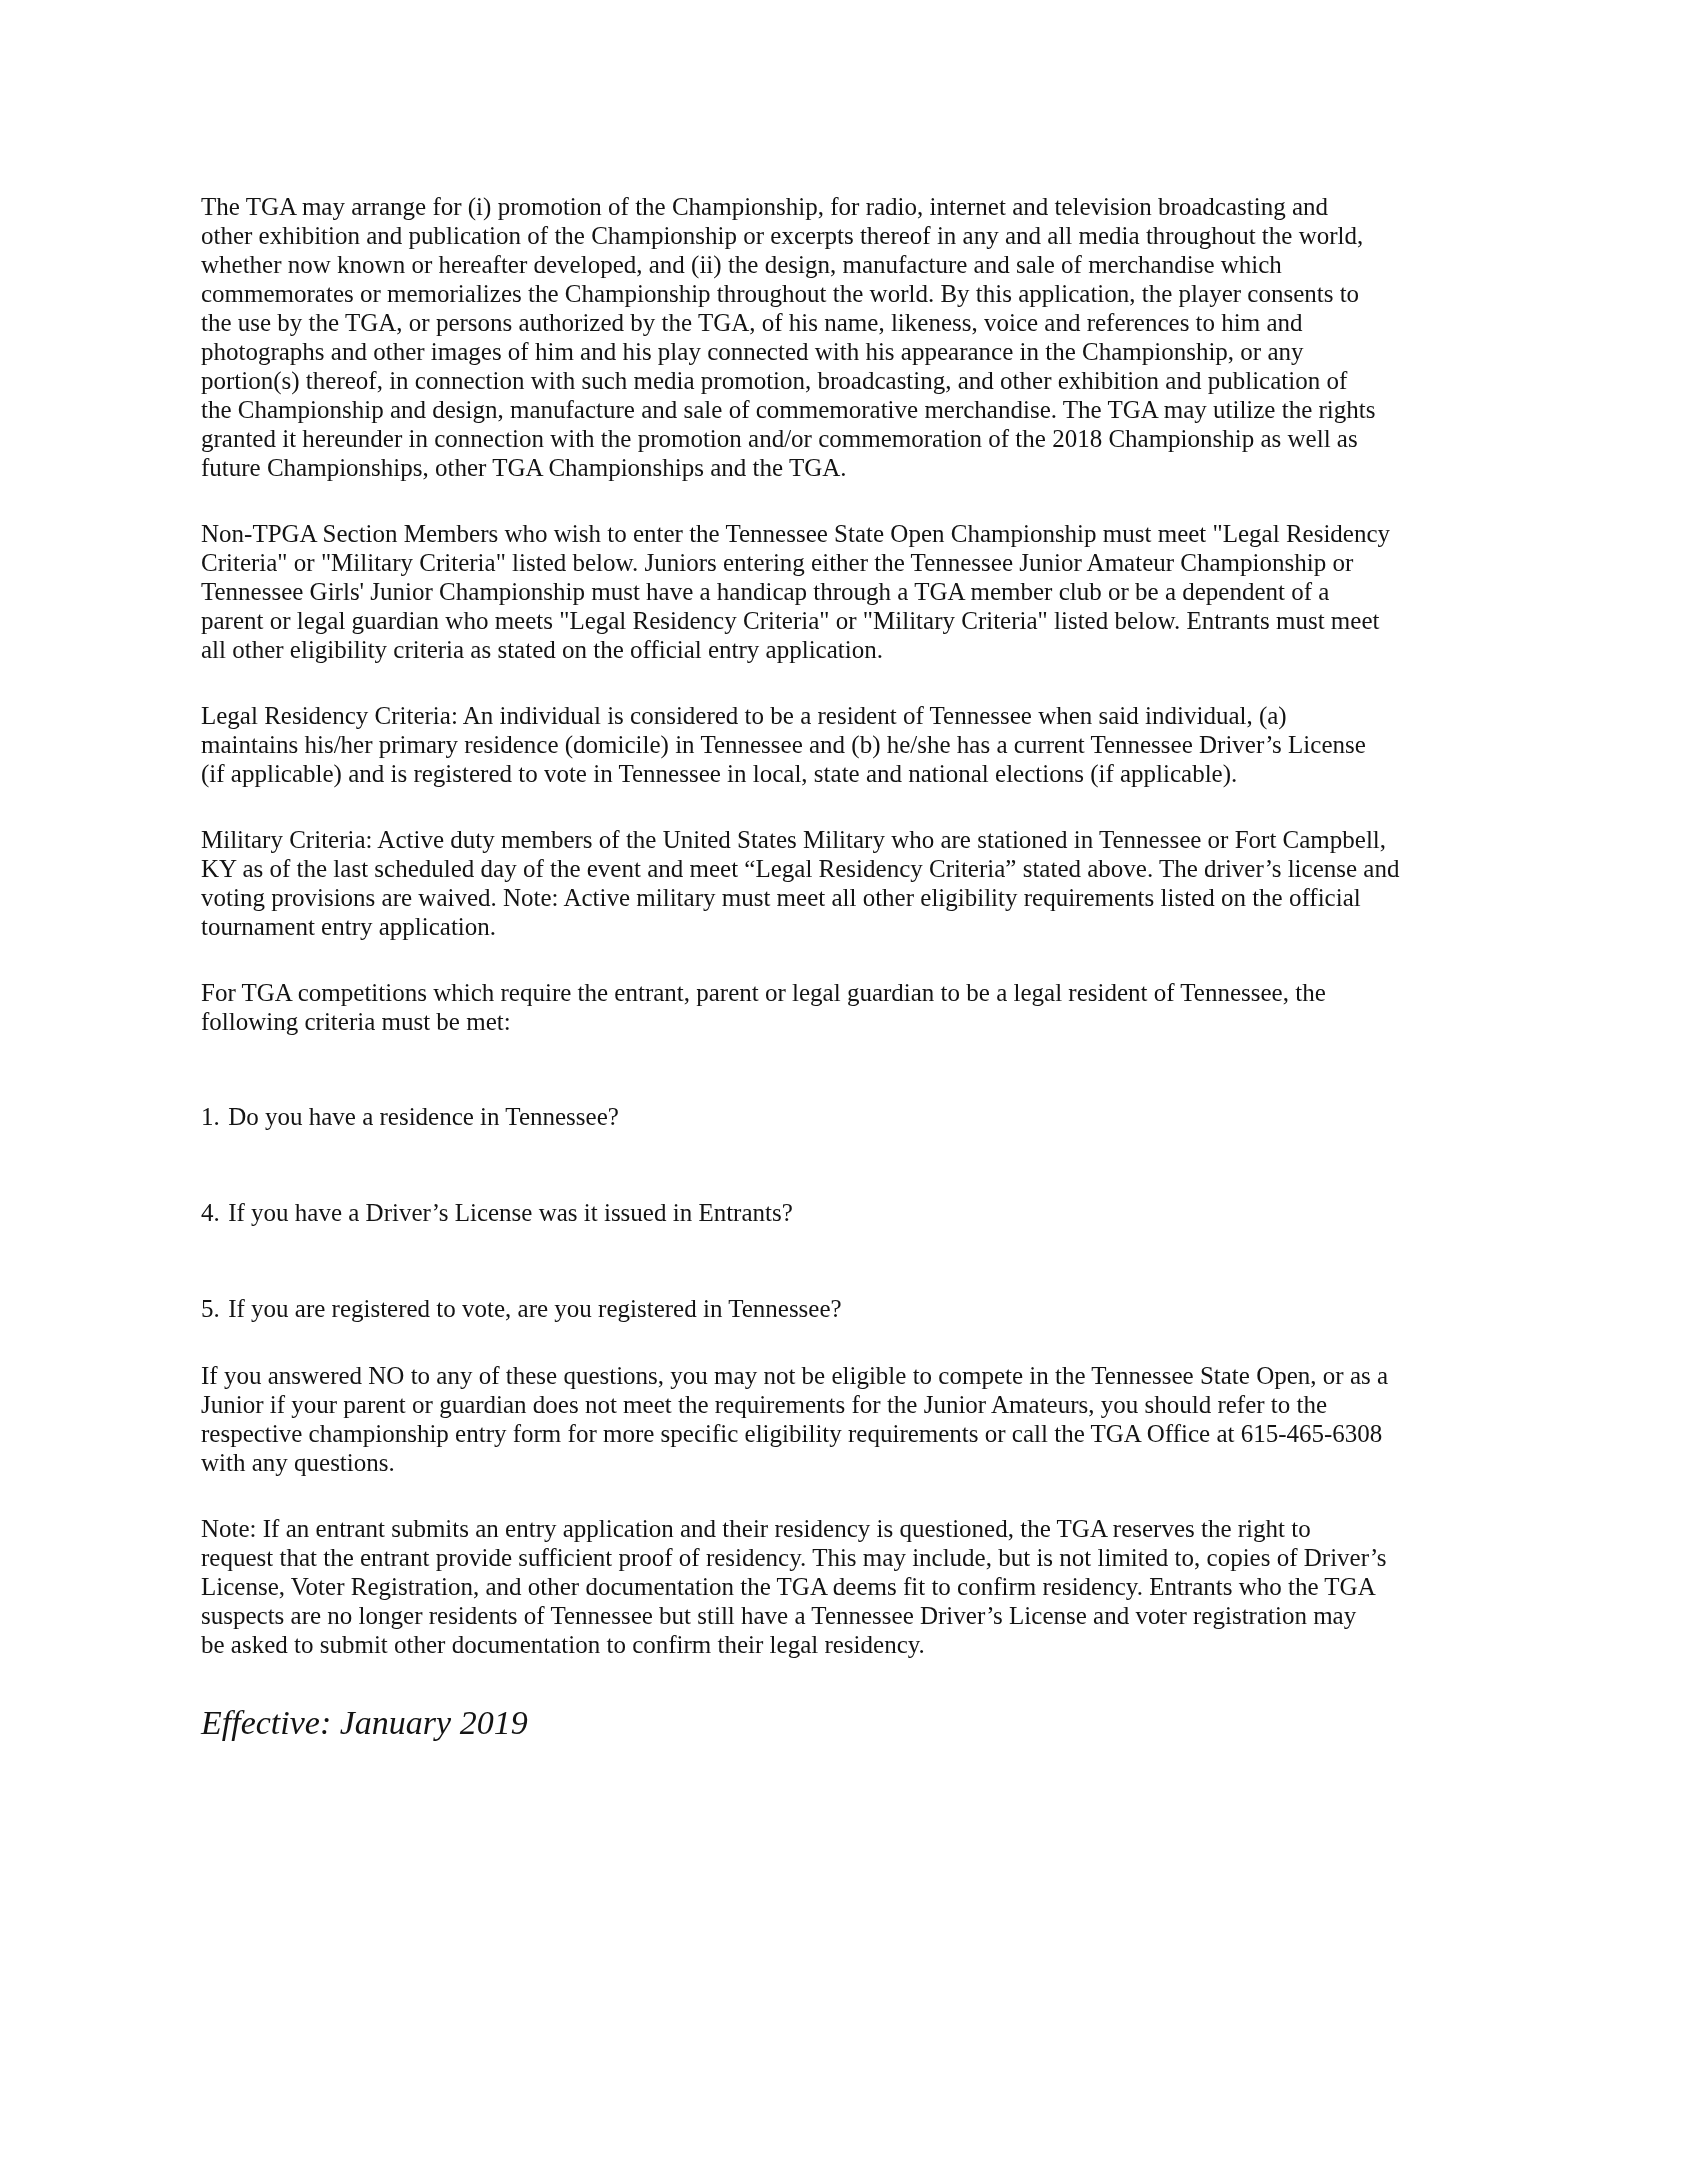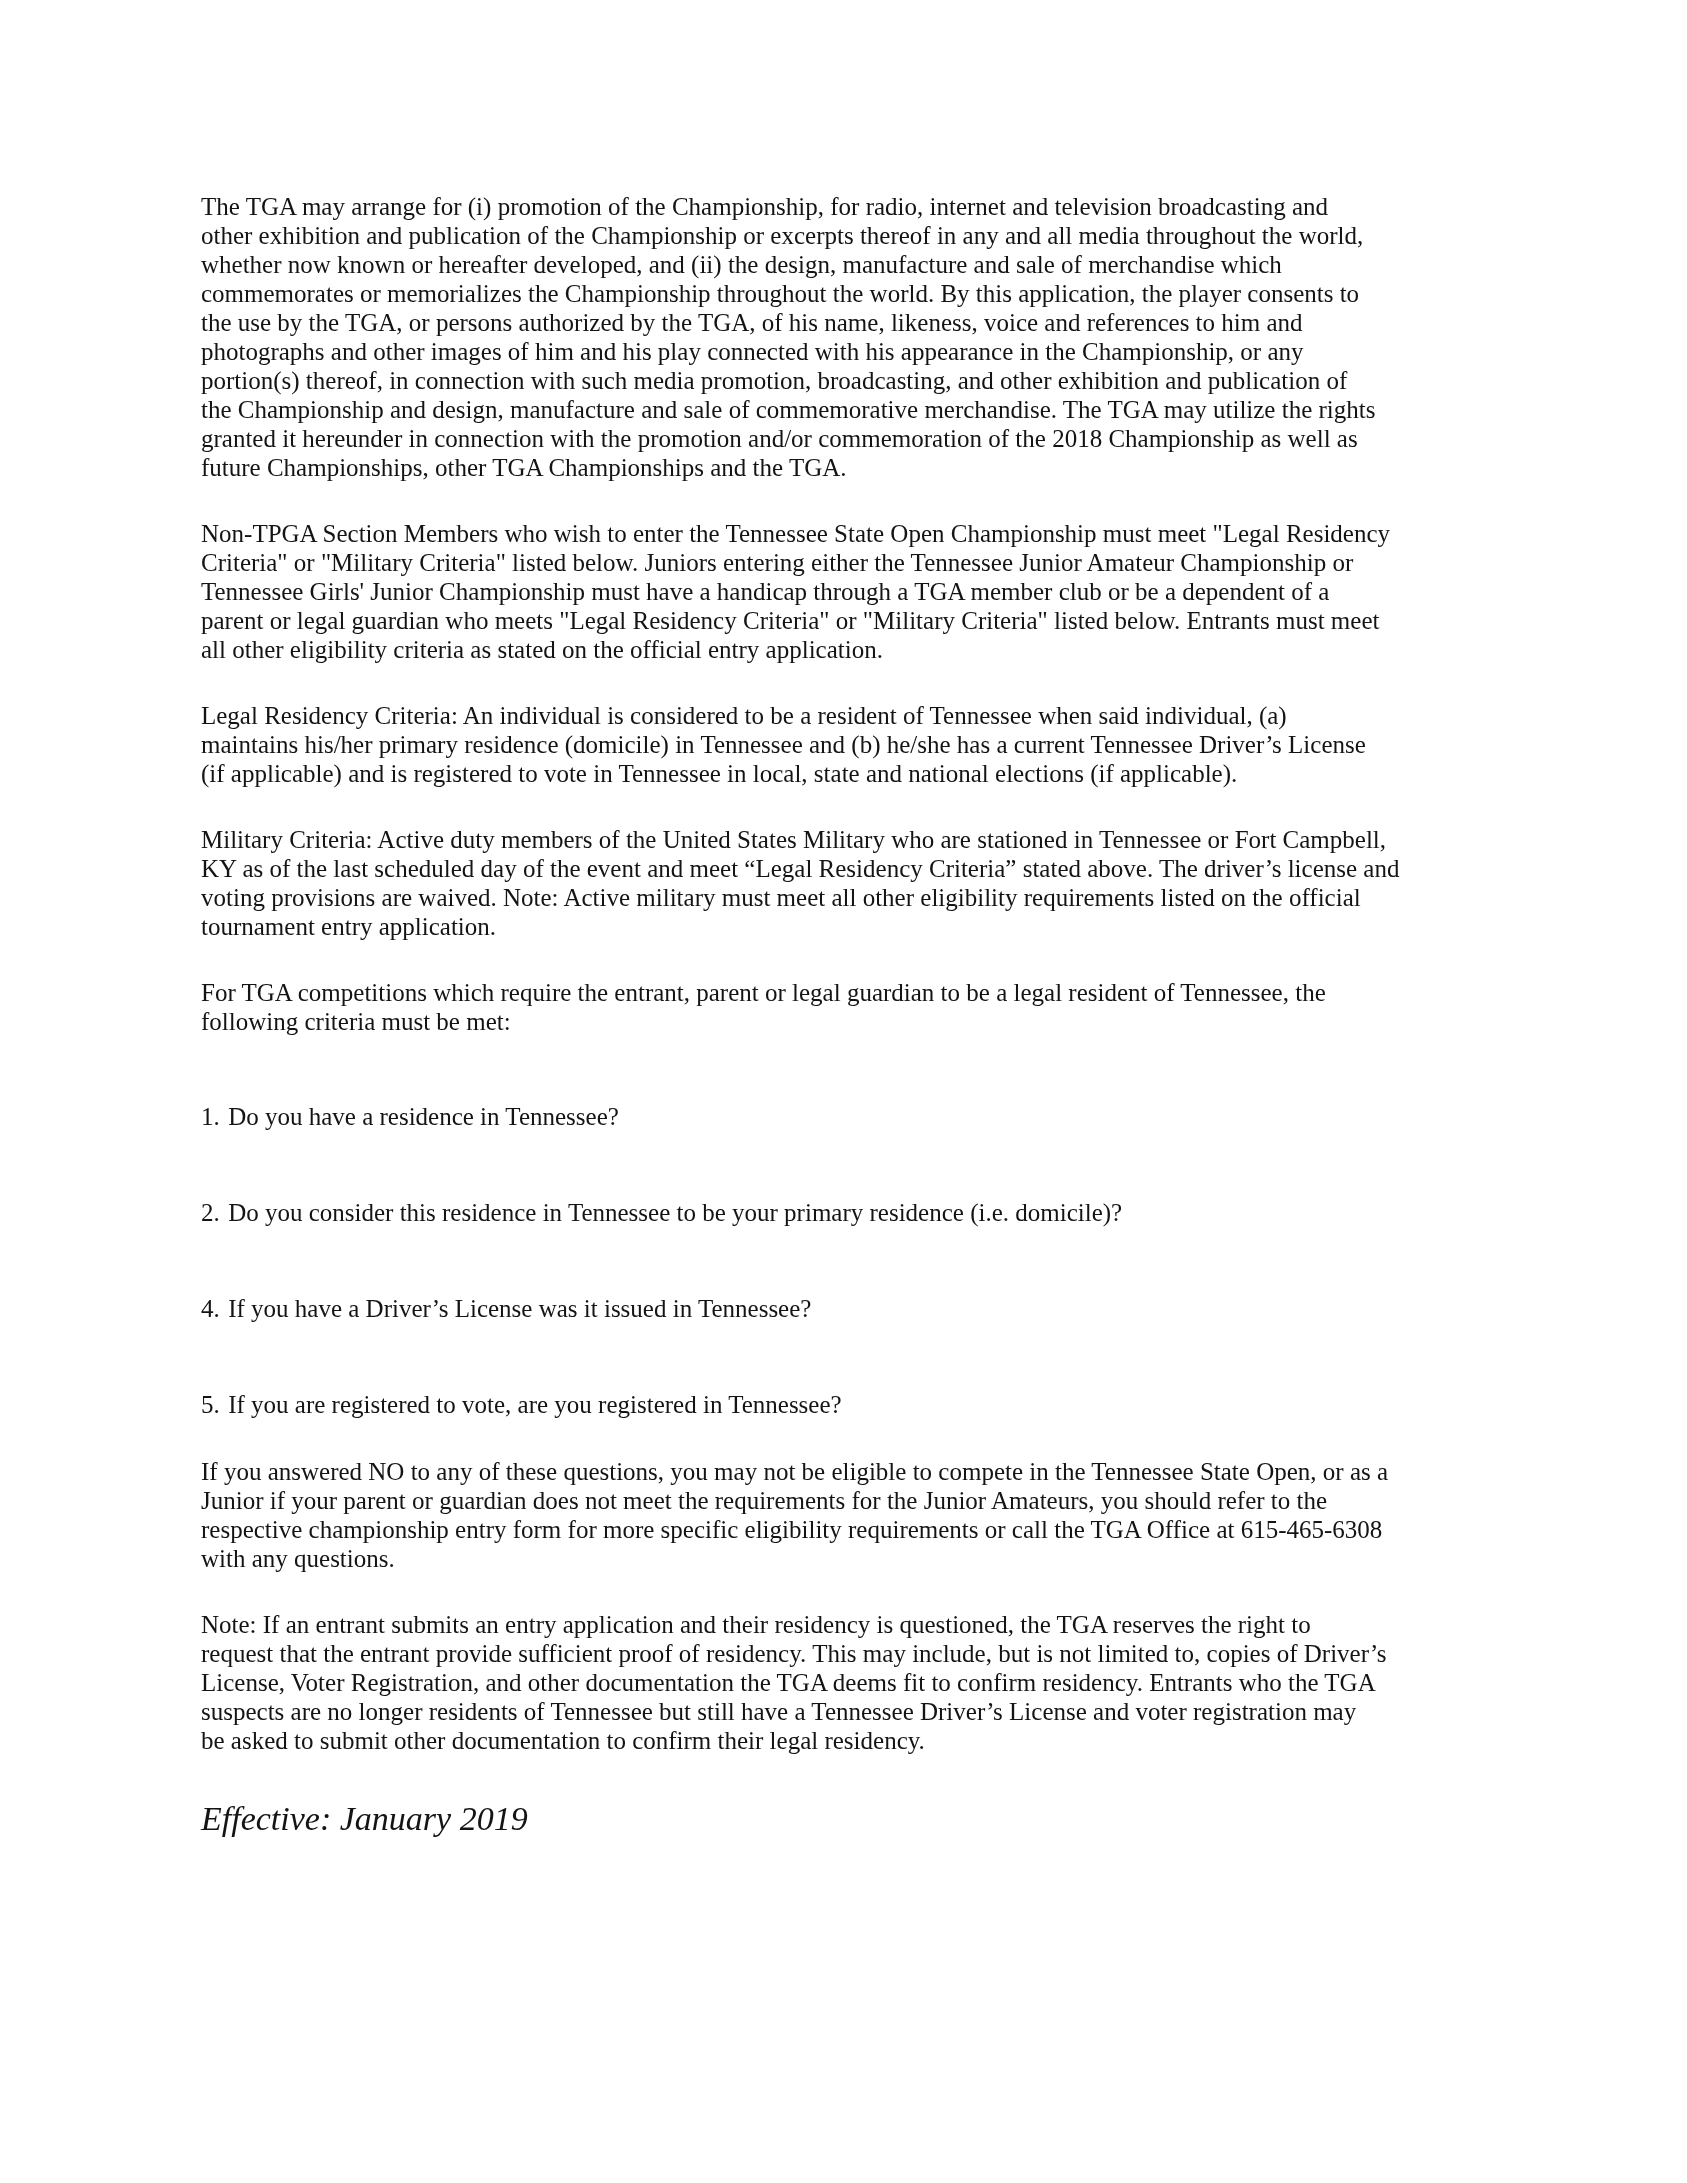--- a/index.html
+++ b/index.html
@@ -94,27 +94,24 @@
 voting provisions are waived. Note: Active military must meet all other eligibility requirements listed on the official
 tournament entry application.</p>
 
   <p class="doc-para">For TGA competitions which require the entrant, parent or legal guardian to be a legal resident of Tennessee, the
 following criteria must be met:</p>
 
   <div class="question-row">
     <span class="question-num">1.</span><span>Do you have a residence in Tennessee?</span>
   </div>
 
-  <div class="question-row">
-    <span class="question-num">2.</span><span>Do you consider this residence in Tennessee to be your primary residence (i.e. domicile)?</span>
-  </div>
 
 
   <div class="question-row">
-    <span class="question-num">4.</span><span>If you have a Driver’s License was it issued in Tennessee?</span>
+    <span class="question-num">4.</span><span>If you have a Driver’s License was it issued in Entrants?</span>
   </div>
 
   <div class="question-row">
     <span class="question-num">5.</span><span>If you are registered to vote, are you registered in Tennessee?</span>
   </div>
 
   <p class="doc-para para-answered-no">If you answered NO to any of these questions, you may not be eligible to compete in the Tennessee State Open, or as a
 Junior if your parent or guardian does not meet the requirements for the Junior Amateurs, you should refer to the
 respective championship entry form for more specific eligibility requirements or call the TGA Office at 615-465-6308
 with any questions.</p>

